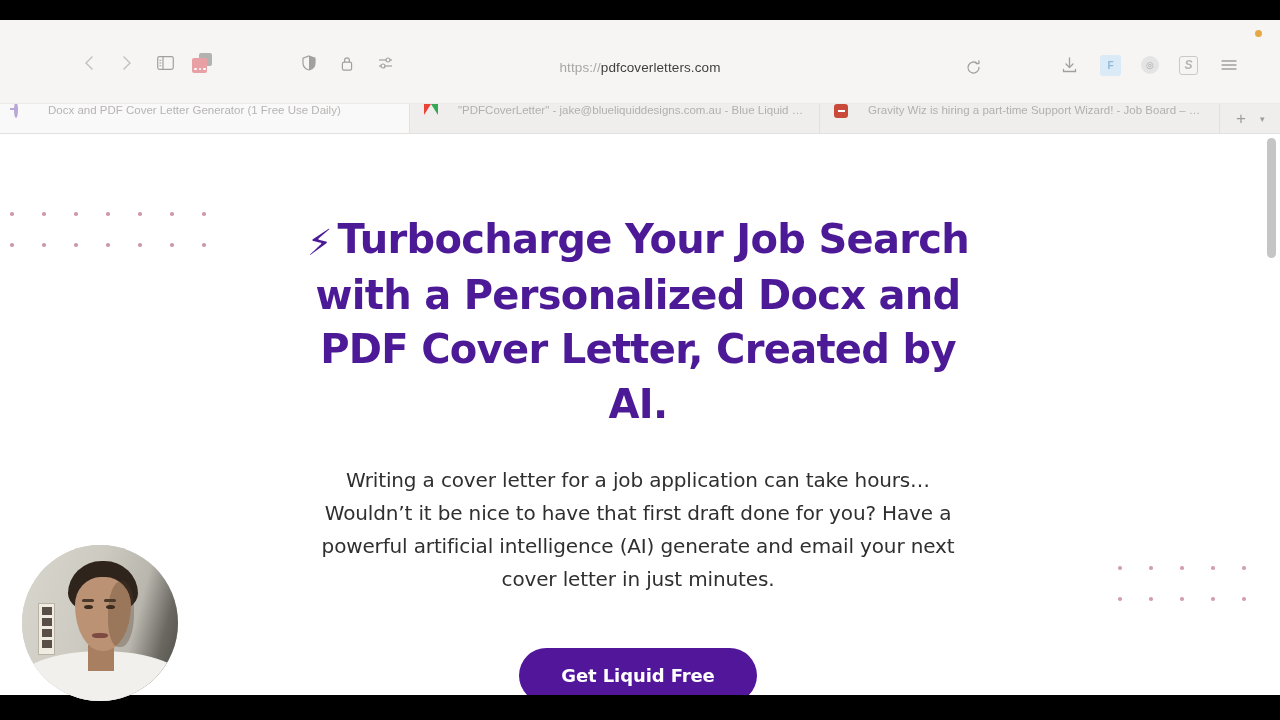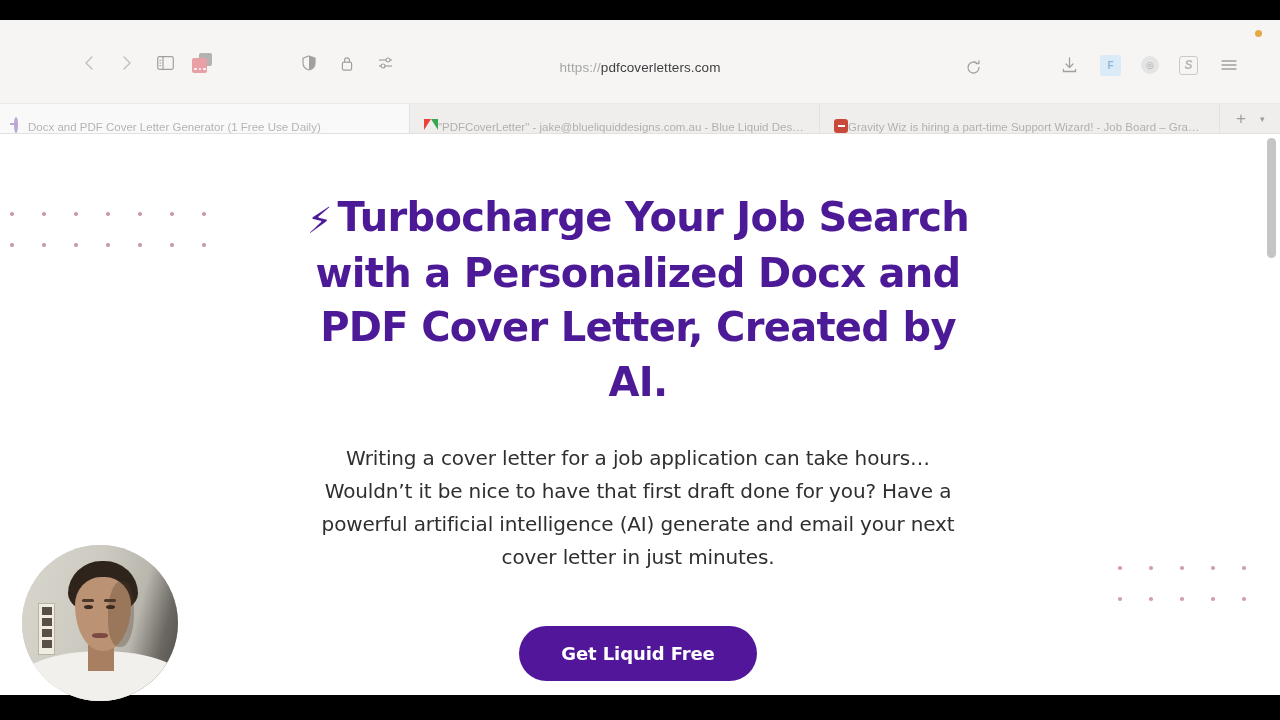--- a/index.html
+++ b/index.html
@@ -143,21 +143,21 @@
   .tabstrip {
     position: relative;
     height: 30px;
     background: #f0eeed;
     display: flex;
     align-items: stretch;
     border-bottom: 1px solid #e3e1e0;
   }
   .tab {
     flex: 0 0 auto;
-    display: flex; align-items: flex-end; gap: 0;
+    display: flex; align-items: flex-start; gap: 20px;
     padding: 0 14px;
     font-size: 11.5px;
     color: #b2b0af;
     border-right: 1px solid #e3e1e0;
     white-space: nowrap;
     overflow: hidden;
   }
   .tab.active { background: #faf9f9; color: #b6b4b3; }
   .tab.w1 { width: 410px; }
   .tab.w2 { width: 410px; }
@@ -230,21 +230,21 @@
   .dots-right {
     left: 1118px; top: 432px;
     grid-template-columns: repeat(5, 31px);
     grid-template-rows: repeat(2, 31px);
   }
   .dots-right i { background: #d3a1ad; }
 
   .hero {
     position: absolute;
     left: 0; right: 4px; top: 0;
-    padding-top: 56px;
+    padding-top: 78px;
     text-align: center;
   }
 
   .headline {
     font-family: "DejaVu Sans", "Liberation Sans", sans-serif;
     font-size: 40px;
     line-height: 1.36;
     font-weight: bold;
     color: #4c1a96;
     letter-spacing: -0.7px;

